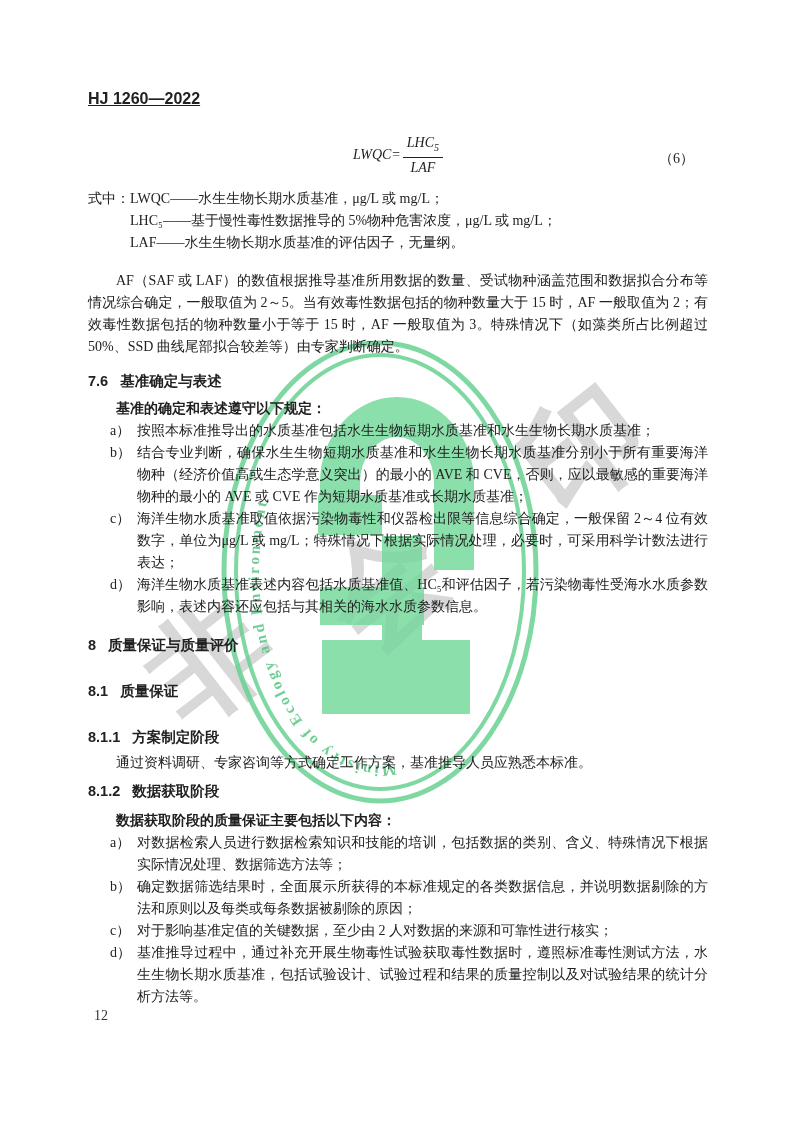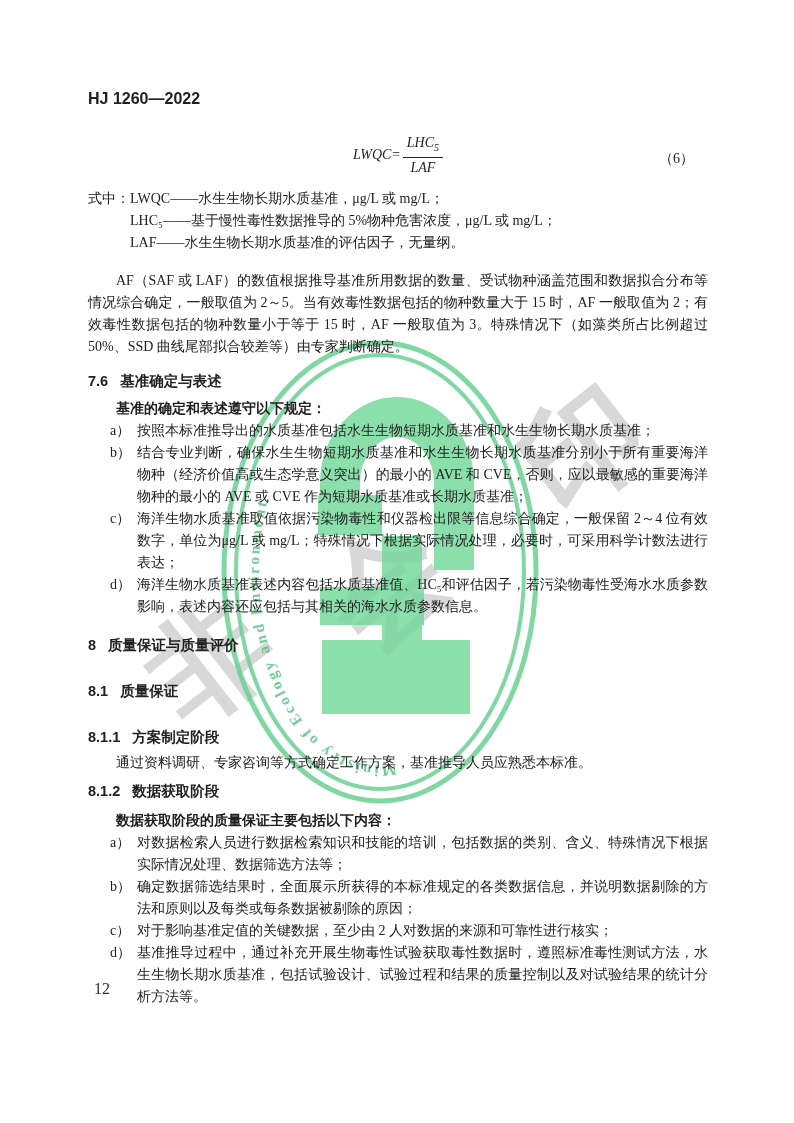--- a/index.html
+++ b/index.html
@@ -17,21 +17,21 @@
   .gray-wm.c0{left:152px; top:602px;}
   .gray-wm.c1{left:328px; top:528px;}
   .gray-wm.c2{left:525px; top:390px;}
   
   .stamp{position:absolute; z-index:1; left:220px; top:340px;
     width:320px; height:465px; opacity:0.84;}
   
   .content{position:absolute; z-index:2; left:88px; top:88px; width:620px;
     font-size:14px; line-height:22px; text-align:justify;}
   .doc-header{font-family:"Liberation Sans","DejaVu Sans",sans-serif;
-    font-weight:700; font-size:16px; line-height:22px; text-align:left;}
+    font-weight:700; font-size:16px; line-height:22px; text-align:left;text-decoration:underline;}
   .formula-row{position:relative; margin-top:24px; height:50px; text-align:center;}
   .formula{display:inline-flex; align-items:center; gap:2px; font-size:14px;font-style:italic;}
   .frac{display:inline-flex; flex-direction:column; align-items:center; vertical-align:middle;}
   .frac .num{padding:0 4px 1px 4px; border-bottom:1.3px solid #222; line-height:17px;}
   .frac .den{padding-top:1px; line-height:17px;}
   sub{font-size:10px;}
   .eq-no{position:absolute; right:14px; top:14px; font-size:14px;}
   .where{margin-top:4px;}
   .where .wline{line-height:22px;}
   .where .wline.ind{padding-left:42px;}
@@ -46,22 +46,22 @@
   .list{margin-top:0; padding-left:22px;}
   .item{display:flex; line-height:22px;}
   .item .lbl{flex:0 0 27px;}
   .item .txt{flex:1;}
   .h8{margin-top:16px;}
   .h81{margin-top:24px;}
   .h811{margin-top:24px;}
   .p811{margin-top:4px;}
   .h812{margin-top:6px;}
   .intro812{margin-top:8px;}
-  .page-number{position:absolute; z-index:2; left:94px; top:980px;
-    font-size:16px; color:#333;}
+  .page-number{position:absolute; z-index:2; left:94px; top:1008px;
+    font-size:14px; color:#333;}
 </style>
 </head>
 <body>
 
 <div class="page">
 
   <span class="gray-wm c0">非</span>
   <span class="gray-wm c1">会</span>
   <span class="gray-wm c2">印</span>
 

